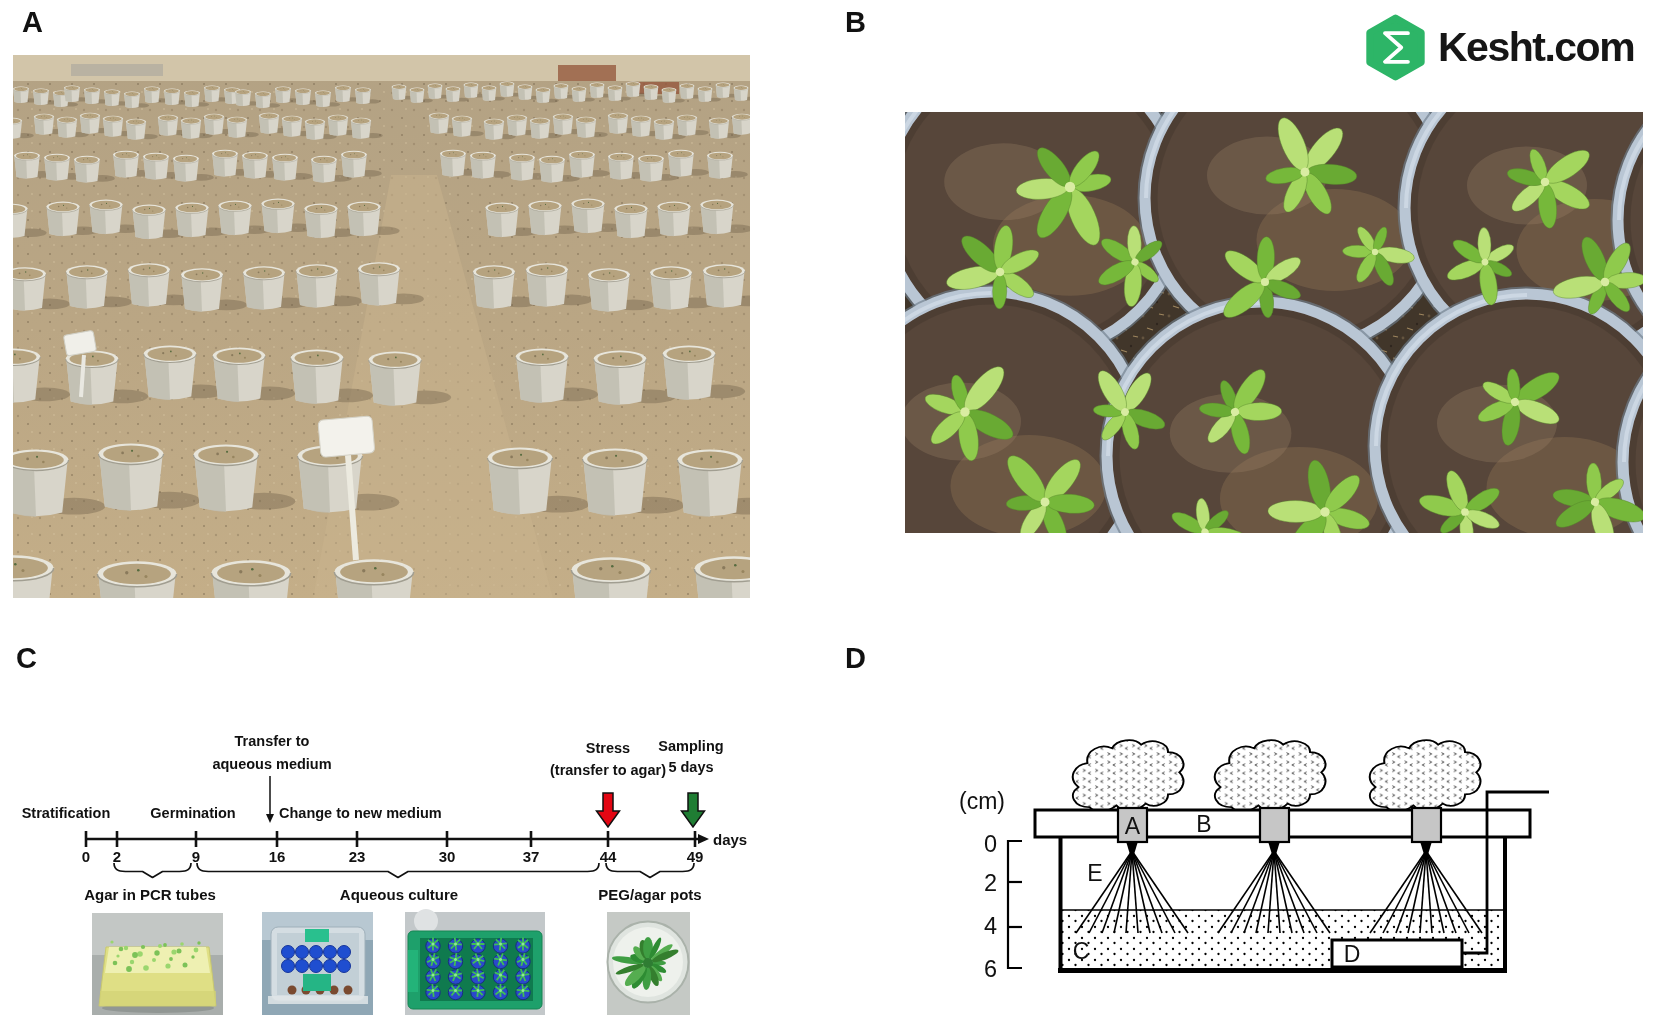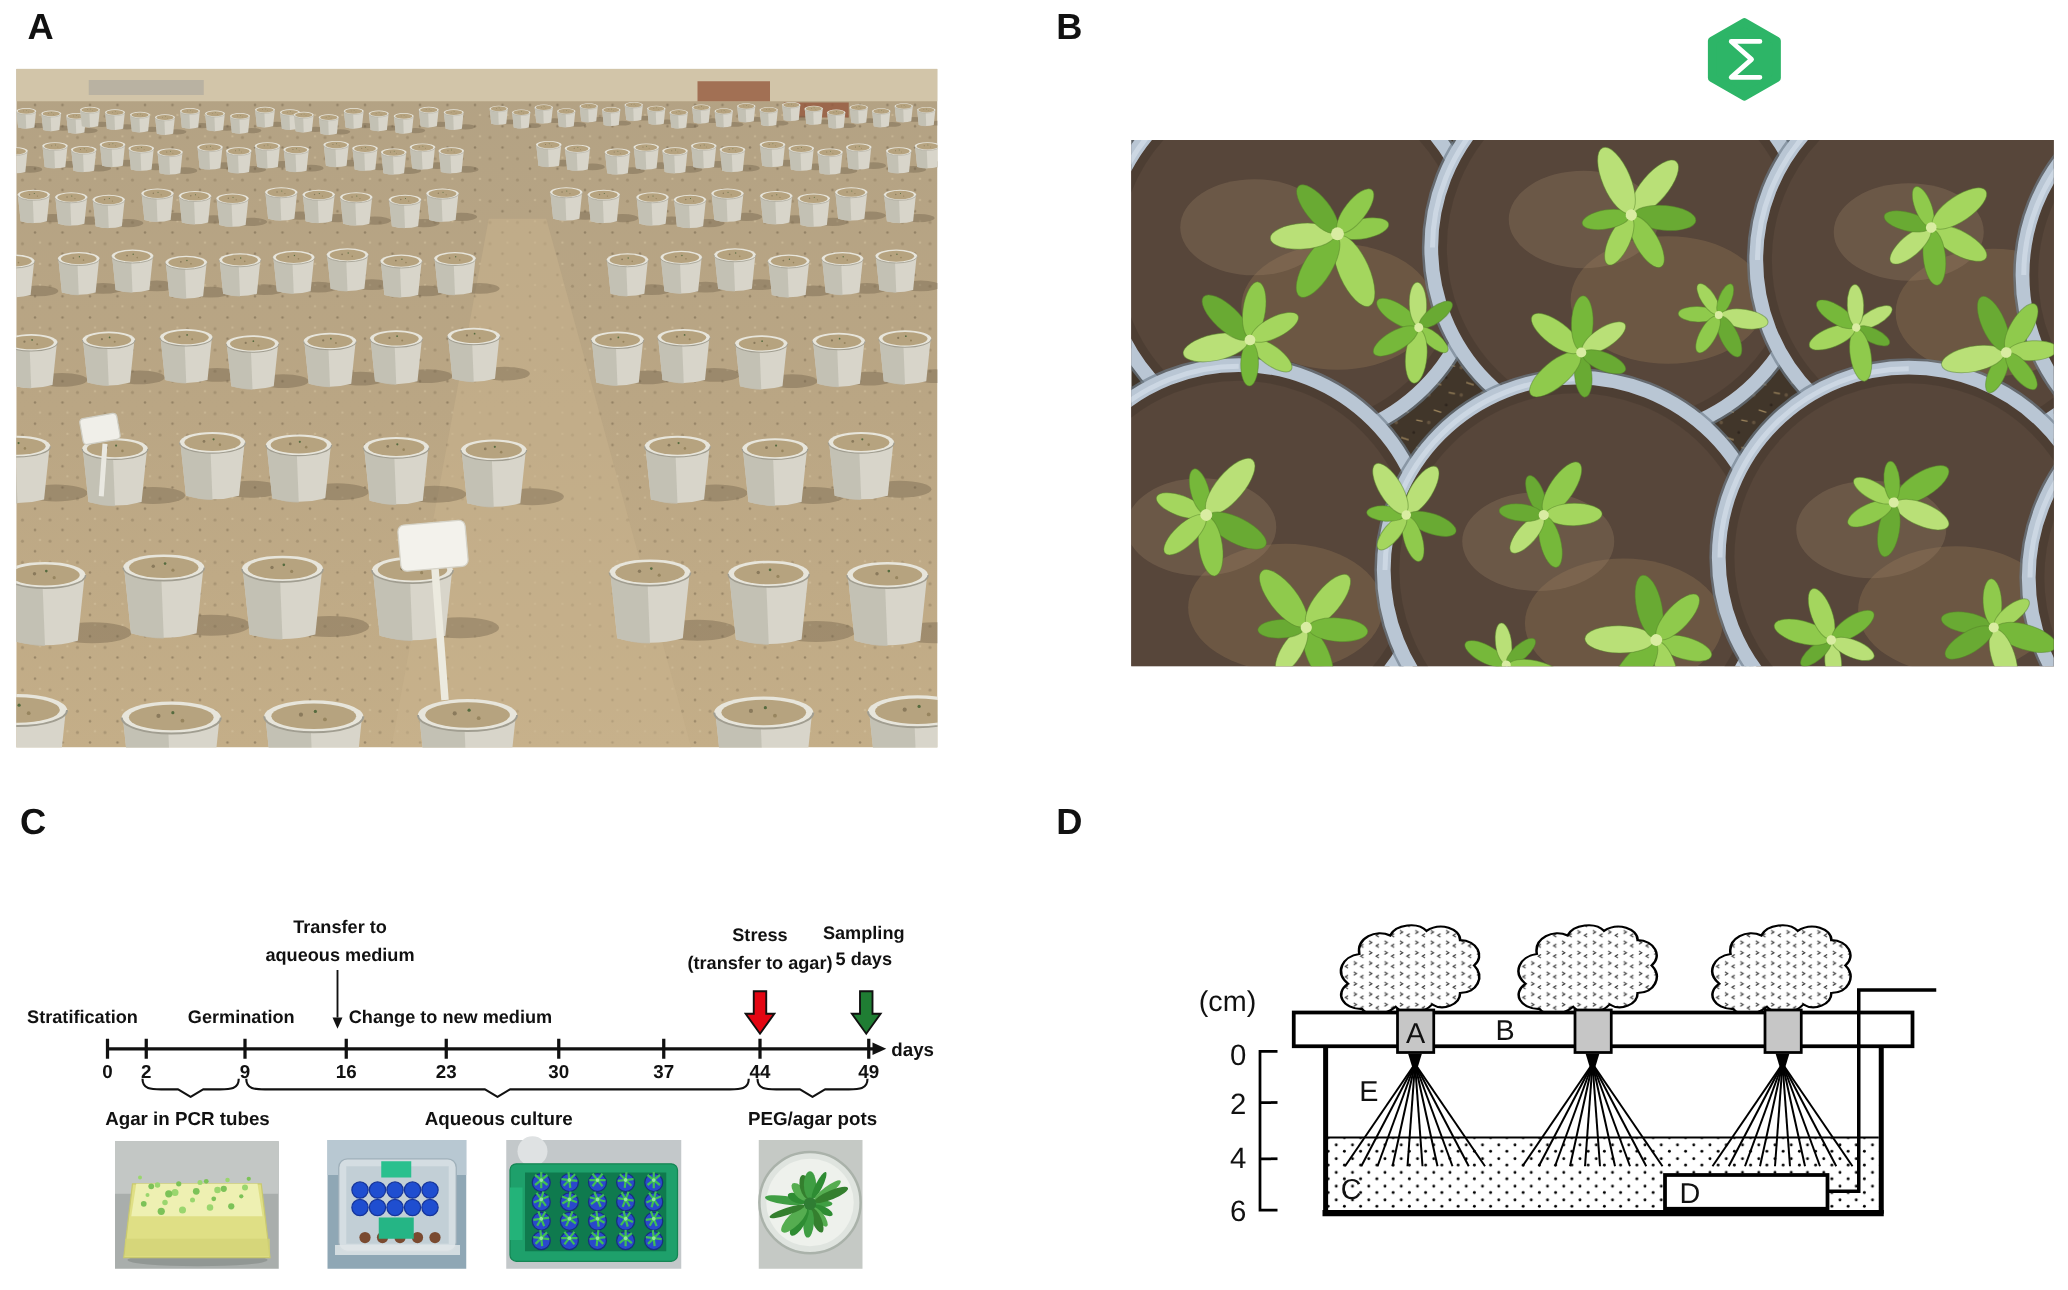--- a/index.html
+++ b/index.html
@@ -29,20 +29,21 @@
 <div class="panel-letter" id="panel-a-letter">A</div>
 <div class="panel-letter" id="panel-b-letter">B</div>
 <div class="panel-letter" id="panel-c-letter">C</div>
 <div class="panel-letter" id="panel-d-letter">D</div>
 
 <div id="logo">
   <svg width="67" height="69" viewBox="-35 -35 70 70">
     <path d="M0,-31 L27,-15.5 L27,15.5 L0,31 L-27,15.5 L-27,-15.5 Z" fill="#2db567" stroke="#2db567" stroke-width="7" stroke-linejoin="round"></path>
     <path d="M13,-15 L-11,-15 L6,0 L-11,15 L13,15" fill="none" stroke="#ffffff" stroke-width="4" stroke-linecap="round" stroke-linejoin="round"></path>
   </svg>
+  <span class="logo-text">Kesht.com</span>
 </div>
 
 <svg id="photo-a" class="photo-svg" width="737" height="543" viewBox="0 0 737 543">
   <defs>
     <linearGradient id="sandg" x1="0" y1="0" x2="0" y2="1">
       <stop offset="0" stop-color="#b3a284"></stop>
         <stop offset="0.5" stop-color="#baa684"></stop>
         <stop offset="1" stop-color="#c4ae88"></stop>
     </linearGradient>
     <pattern id="sandsp" width="22" height="17" patternUnits="userSpaceOnUse">

